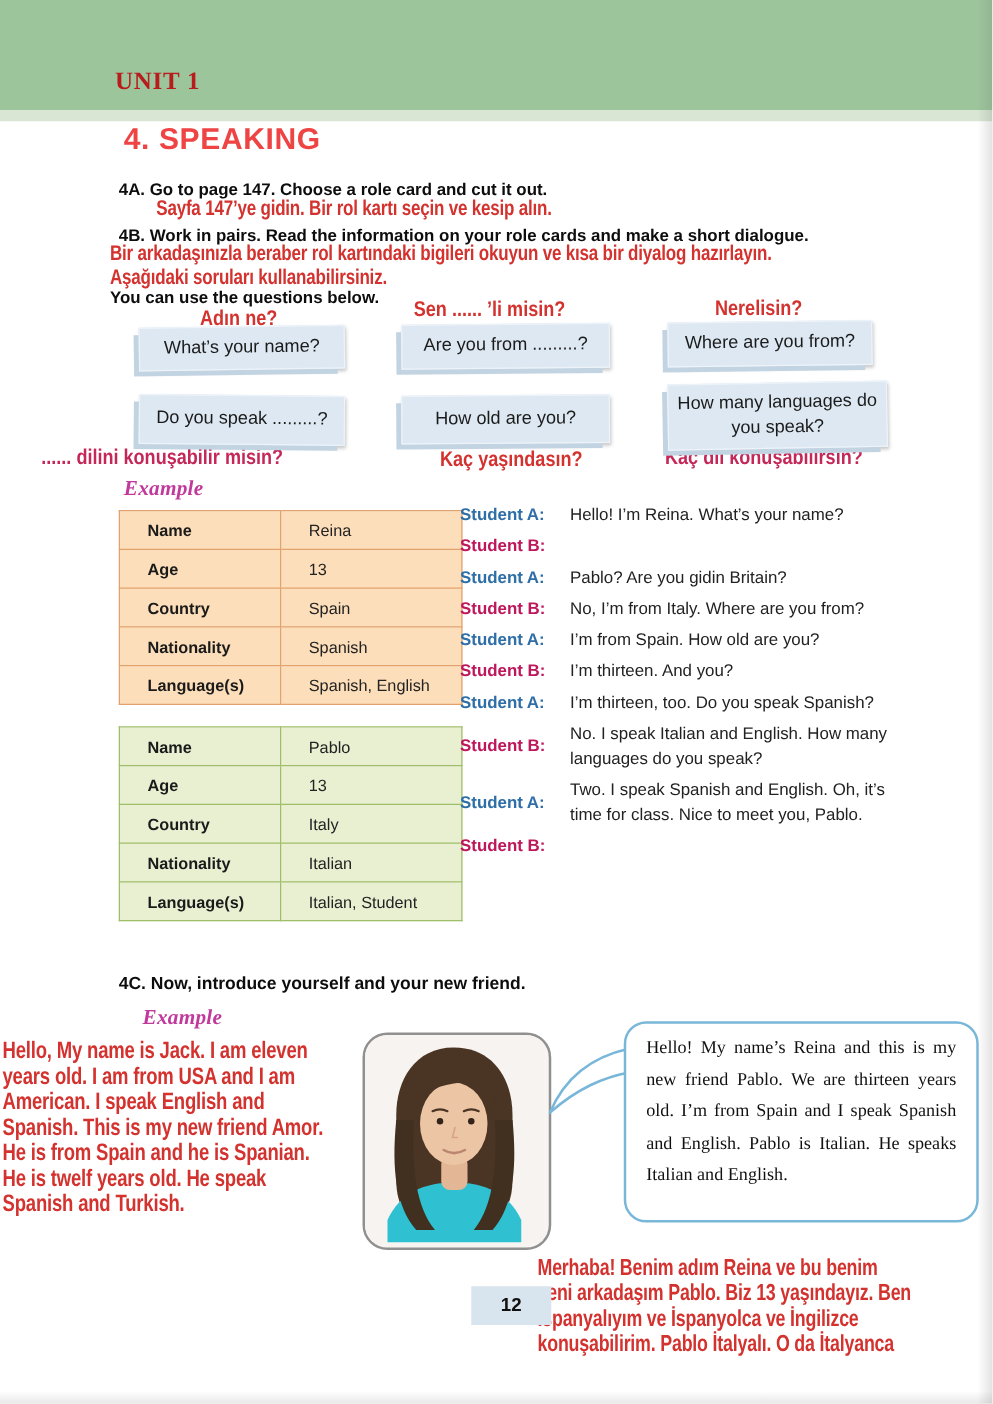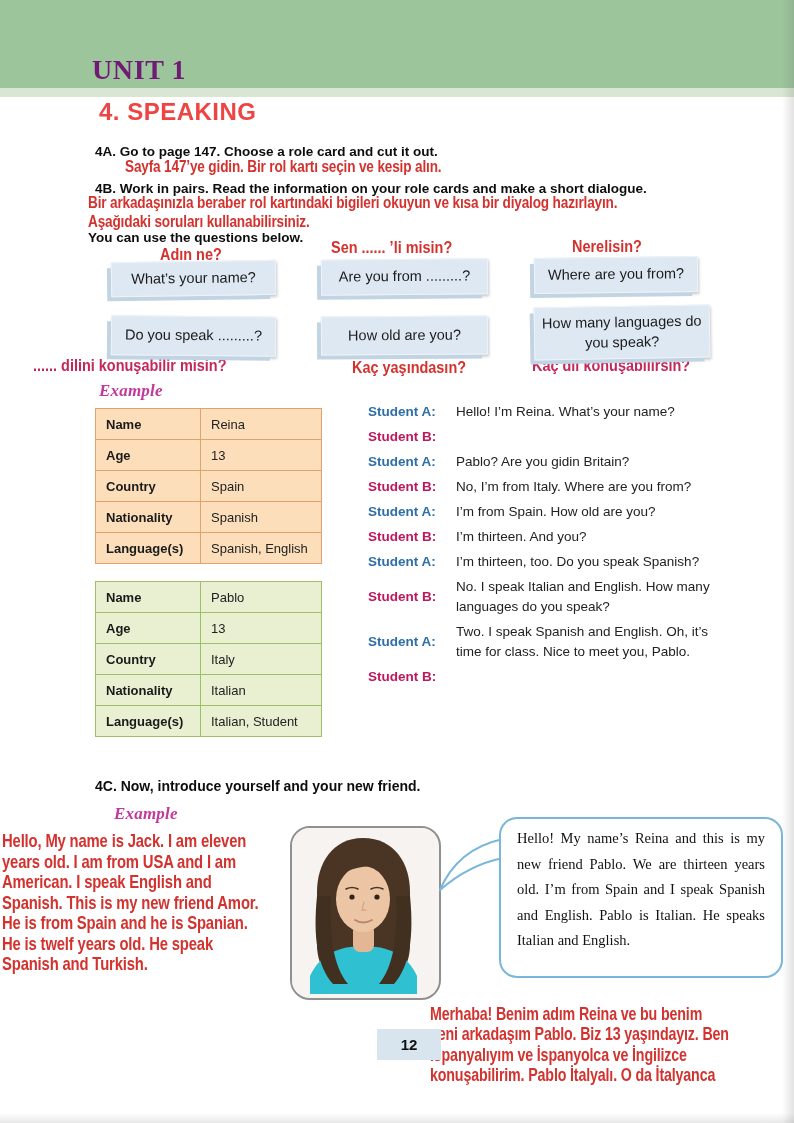--- a/index.html
+++ b/index.html
@@ -4,21 +4,21 @@
 <style>
   html,body{margin:0;padding:0;background:#e9e9e9;}
   .page{
     position:relative;width:794px;height:1123px;margin:0 auto;
     background:#ffffff;overflow:hidden;
     font-family:"Liberation Sans",sans-serif;color:#111;
   }
   
   .header-band{position:absolute;top:0;left:0;right:0;height:88px;background:#9cc59c;}
   .unit-label{position:absolute;left:92px;top:54px;font-family:"Liberation Serif",serif;
-    font-size:28px;font-weight:700;color:#701a75;letter-spacing:.6px;}
+    font-size:20px;font-weight:700;color:#b91c1c;letter-spacing:.6px;}
   .header-strip{position:absolute;top:88px;left:0;right:0;height:9px;background:#d8e6d3;}
   
   .edge-right{position:absolute;top:0;right:0;bottom:0;width:12px;pointer-events:none;
     background:linear-gradient(to right,rgba(128,128,128,0),rgba(110,110,110,.20));}
   .edge-bottom{position:absolute;left:0;right:0;bottom:0;height:10px;pointer-events:none;
     background:linear-gradient(to bottom,rgba(128,128,128,0),rgba(110,110,110,.16));}
 
   .abs{position:absolute;}
   .section-title{left:99px;top:98px;font-size:24px;font-weight:800;letter-spacing:.5px;color:#ef4444;text-align:center;}
   .task-line{font-size:13.5px;font-weight:700;color:#0d0d0d;white-space:nowrap;}
@@ -47,21 +47,21 @@
   .c2{left:534px;top:257px;width:162px;height:34px;transform:rotate(-.7deg);}
   .c3{left:111px;top:316px;width:163px;height:38px;transform:rotate(.5deg);}
   .c4{left:321px;top:316px;width:165px;height:37px;transform:rotate(-.4deg);}
   .c5{left:534px;top:306px;width:162px;height:51px;transform:rotate(-1deg);padding:0 6px;}
 
   .example{font-size:17px;font-weight:700;font-style:italic;color:#c13a9b;
     font-family:"Liberation Serif",serif;letter-spacing:.2px;}
   .ex1{left:99px;top:381px;} .ex2{left:114px;top:804px;}
 
   .role-table{position:absolute;border-collapse:collapse;font-size:13px;color:#222;}
-  .role-table td{height:30px;padding:0 10px;}
+  .role-table td{height:30px;padding:0 22px;}
   .role-table td.lbl{font-weight:700;width:84px;color:#1a1a1a;}
   .role-table td.val{width:100px;}
   .tbl-orange{left:95px;top:408px;}
   .tbl-orange td{border:1.6px solid #e2a26e;background:#fcdeba;}
   .tbl-green{left:95px;top:581px;}
   .tbl-green td{border:1.6px solid #a0bd68;background:#e9f0d2;}
 
   .dialogue{left:368px;top:402px;width:352px;font-size:13.5px;line-height:20px;color:#222;}
   .d-entry{display:flex;margin-bottom:5px;align-items:center;}
   .d-speaker{flex:none;width:88px;font-weight:700;}

